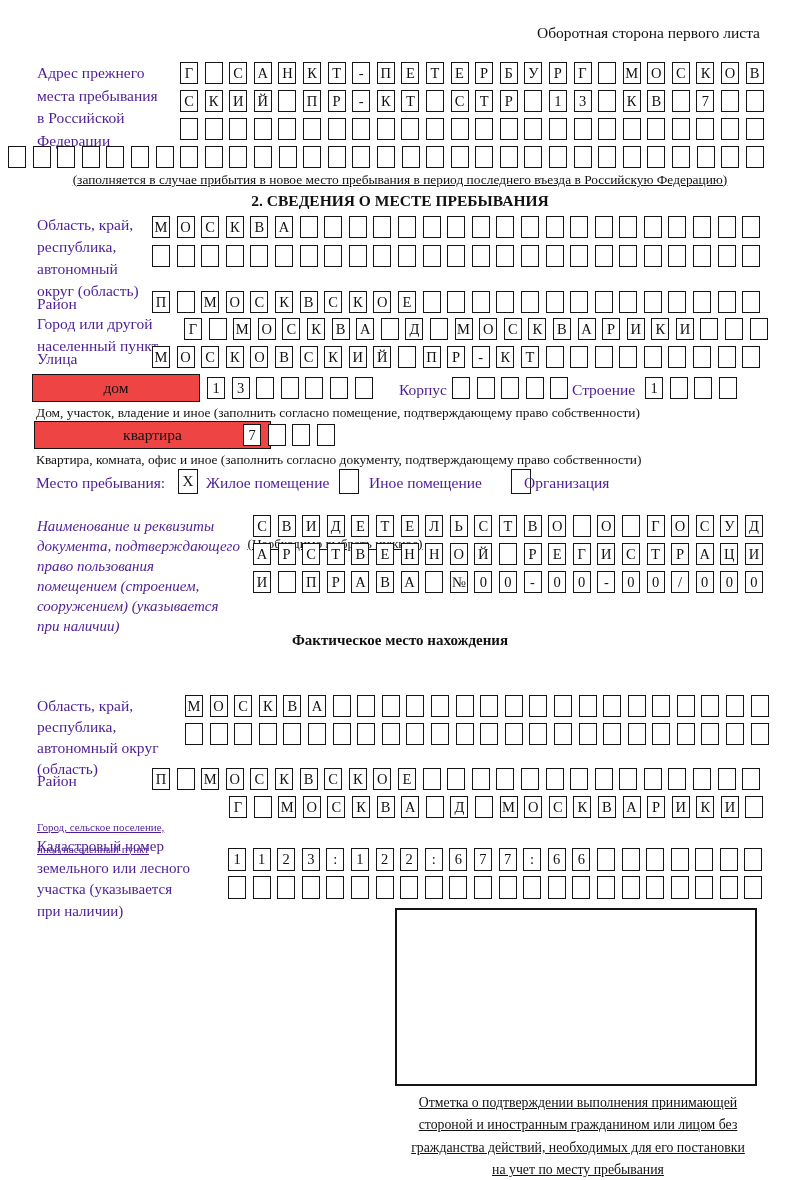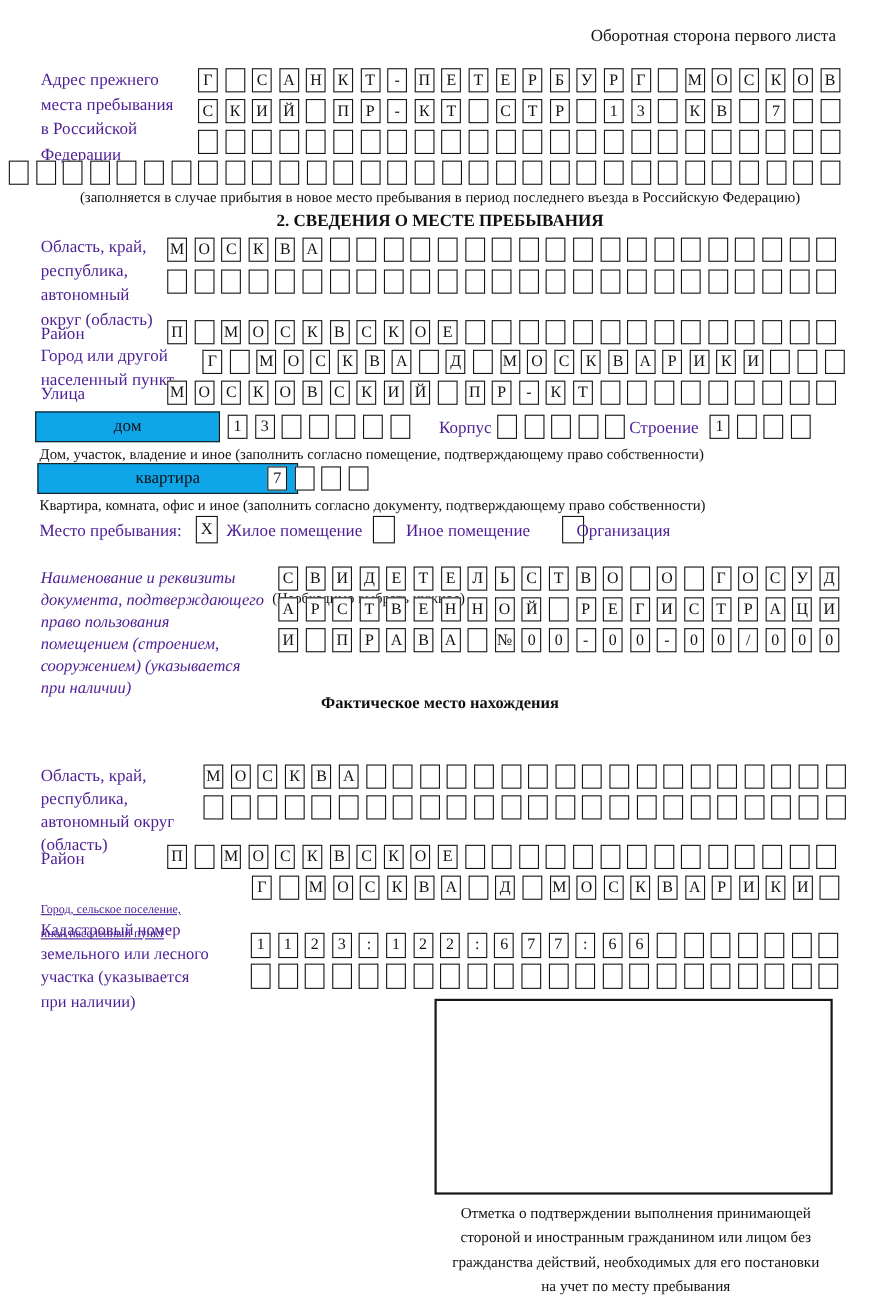--- a/index.html
+++ b/index.html
@@ -9,34 +9,34 @@
     background:#ffffff;
     color:#111;
     font-family:"Liberation Serif","DejaVu Serif",serif;
     overflow:hidden;
   }
   .abs{position:absolute;}
   .lbl{font-size:15.5px;line-height:22.5px;color:#4c1d95;}
   .prelines{white-space:pre-line;}
   .caption{font-size:13.4px;color:#111;}
   .heading{font-size:15.5px;font-weight:bold;text-align:center;width:800px;left:0;}
-  .center{text-align:center;}
+  .center{text-align:center;text-decoration:underline;}
   .boxrow{display:flex;gap:6.6px;}
   .cell{
     flex:none;box-sizing:border-box;
     width:18px;height:22px;
     border:1.6px solid #151515;background:#fff;
     display:flex;align-items:center;justify-content:center;
     font-size:14.5px;line-height:1;
   }
   .chkrow .cell{width:20px;height:25px;font-size:15px;}
   .kadrow .cell{height:23px;}
   .widebox{
     box-sizing:border-box;
-    border:1.6px solid #151515;background:#0ea5e9;
+    border:1.6px solid #151515;background:#ef4444;
     display:flex;align-items:center;justify-content:center;
     font-size:15.5px;
   }
   .stamp{
     box-sizing:border-box;
     border:2px solid #151515;background:#fff;
   }
   .note{font-size:15.5px;}
   .subcap{font-size:13.4px;line-height:17.5px;text-align:center;width:800px;left:0;}
 </style>

